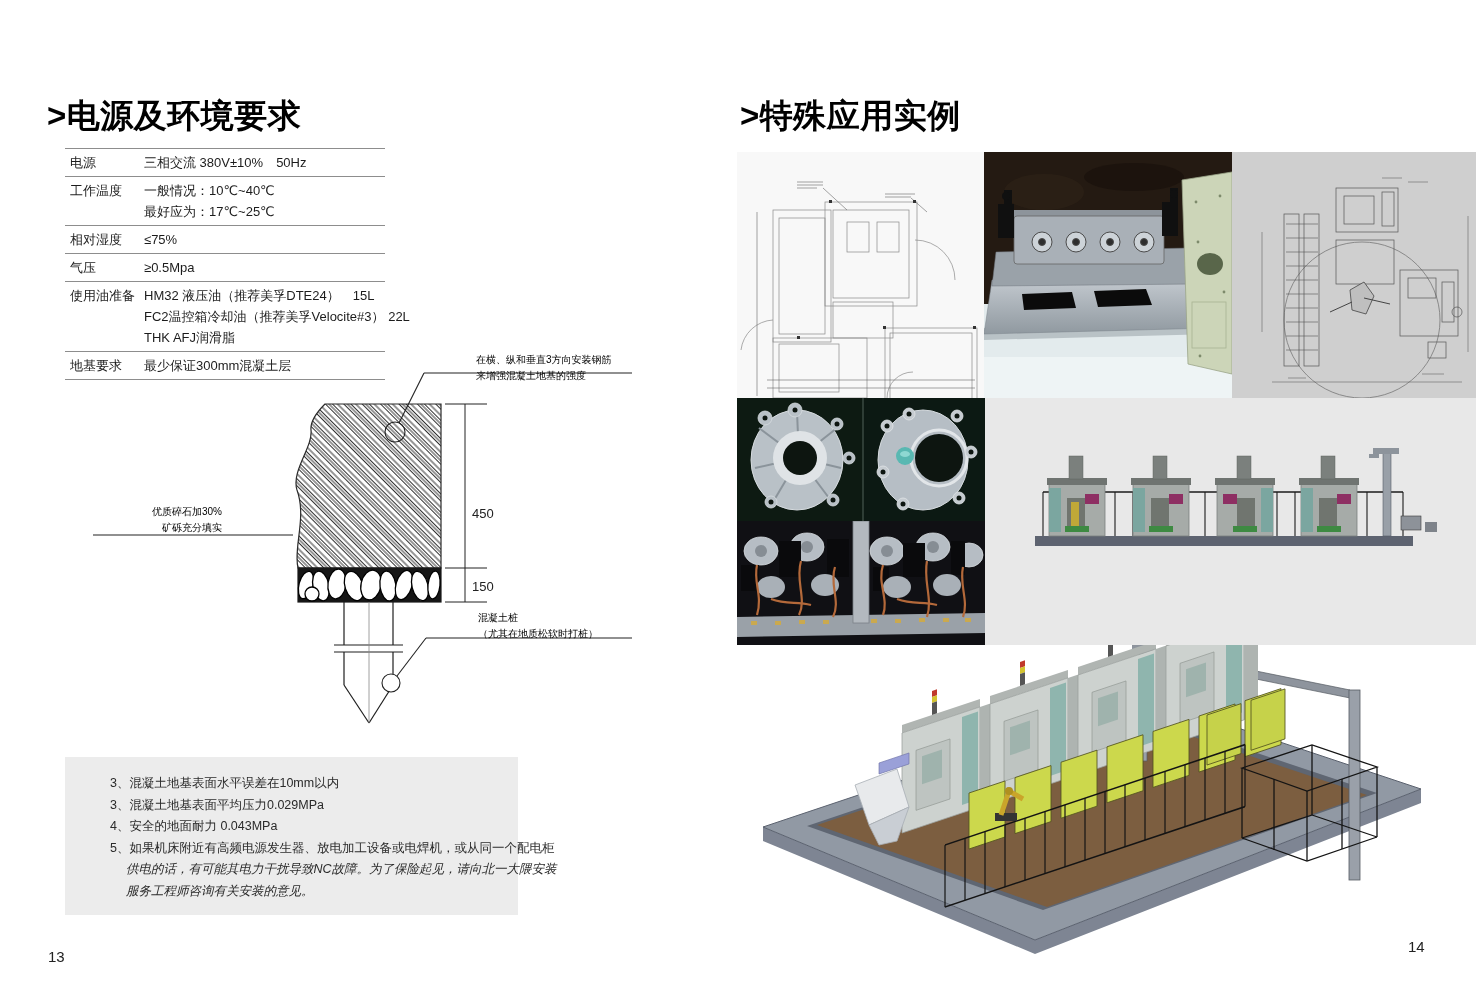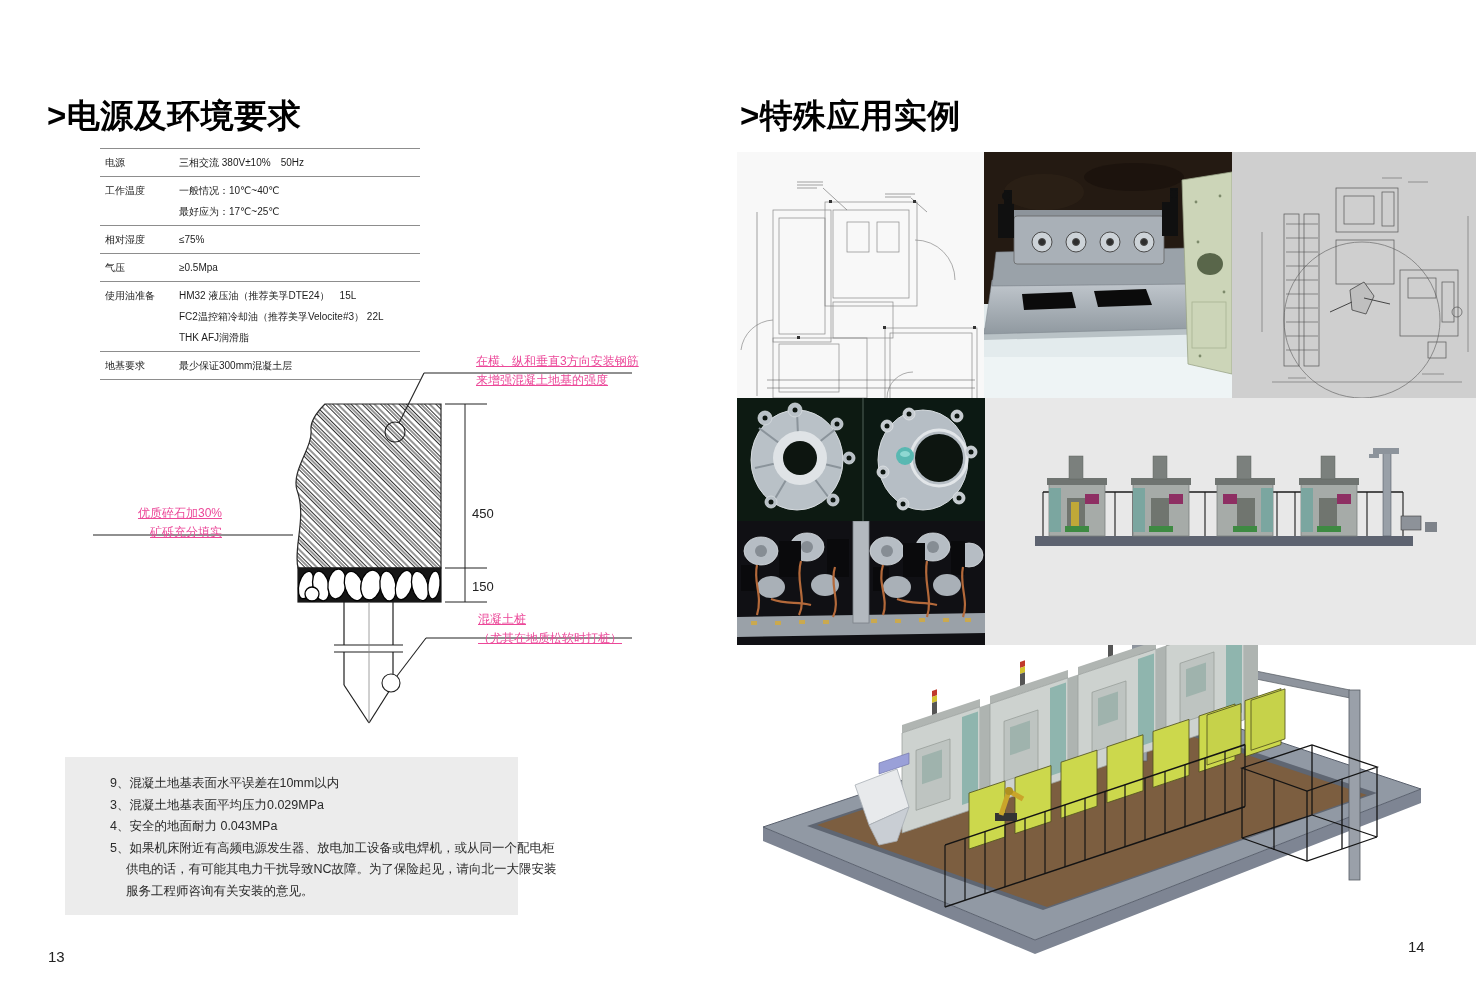--- a/index.html
+++ b/index.html
@@ -1,35 +1,35 @@
 <!DOCTYPE html>
 <html><head>
 <meta charset="utf-8">
 <style>
   html,body{margin:0;padding:0;background:#fff;}
   #page{position:relative;width:1476px;height:984px;background:#ffffff;overflow:hidden;
         font-family:"Liberation Sans","DejaVu Sans",sans-serif;color:#1c1c1c;}
   .abs{position:absolute;}
   .ptitle{font-size:33px;font-weight:bold;color:#000;letter-spacing:.5px;white-space:nowrap;}
   
-  .ptable{position:absolute;left:65px;top:148px;width:320px;border-top:1px solid #8d8d8d;font-size:10px;margin-left:35px;}
+  .ptable{position:absolute;left:65px;top:148px;width:320px;border-top:1px solid #8d8d8d;font-size:13px;}
   .trow{display:flex;border-bottom:1px solid #8d8d8d;padding:3px 0;}
   .tlabel{width:74px;flex:none;padding-left:5px;line-height:21px;}
   .tval{flex:1;}
   .tline{line-height:21px;white-space:nowrap;}
   
-  .anno{position:absolute;font-size:12px;line-height:1.55;color:#ec4899;white-space:pre-line;text-decoration:underline;}
+  .anno{position:absolute;font-size:10px;line-height:1.55;color:#000000;white-space:pre-line;}
   .dim{position:absolute;font-size:13px;color:#222;}
   
   .notebox{position:absolute;left:65px;top:757px;width:453px;height:158px;background:#ececec;
            font-size:12.5px;color:#2a2a2a;padding-top:16px;box-sizing:border-box;}
   .nline{line-height:21.5px;white-space:nowrap;}
   .ind0{padding-left:20px;}
   .ind1{padding-left:45px;}
-  .ind2{padding-left:61px;}
+  .ind2{padding-left:61px;font-style:italic;}
   .pagenum{position:absolute;font-size:15px;color:#222;}
   
   .fig{position:absolute;overflow:hidden;}
   .fig svg{display:block;width:100%;height:100%;}
 </style>
 </head>
 <body>
 
 <div id="page">
 
@@ -142,21 +142,21 @@
   <div class="dim" style="left:472px;top:467px;margin-top:39px;">450</div>
   <div class="dim" style="left:472px;top:579px;">150</div>
   <div class="anno" style="left:476px;top:352px;width:175px;">在横、纵和垂直3方向安装钢筋
 来增强混凝土地基的强度</div>
   <div class="anno" style="left:92px;top:504px;width:130px;text-align:right;">优质碎石加30%
 矿砾充分填实</div>
   <div class="anno" style="left:478px;top:610px;width:175px;">混凝土桩
 （尤其在地质松软时打桩）</div>
 
   <div class="notebox">
-    <div class="nline ind1">9、混凝土地基表面水平误差在10mm以内</div>
+    <div class="nline ind1">3、混凝土地基表面水平误差在10mm以内</div>
     <div class="nline ind1">3、混凝土地基表面平均压力0.029MPa</div>
     <div class="nline ind1">4、安全的地面耐力 0.043MPa</div>
     <div class="nline ind1">5、如果机床附近有高频电源发生器、放电加工设备或电焊机，或从同一个配电柜</div>
     <div class="nline ind2">供电的话，有可能其电力干扰导致NC故障。为了保险起见，请向北一大隈安装</div>
     <div class="nline ind2">服务工程师咨询有关安装的意见。</div>
   </div>
 
   <div class="pagenum" style="left:48px;top:948px;text-align:right;">13</div>
 
   <div class="abs ptitle" style="left:740px;top:94px;">&gt;特殊应用实例</div>

